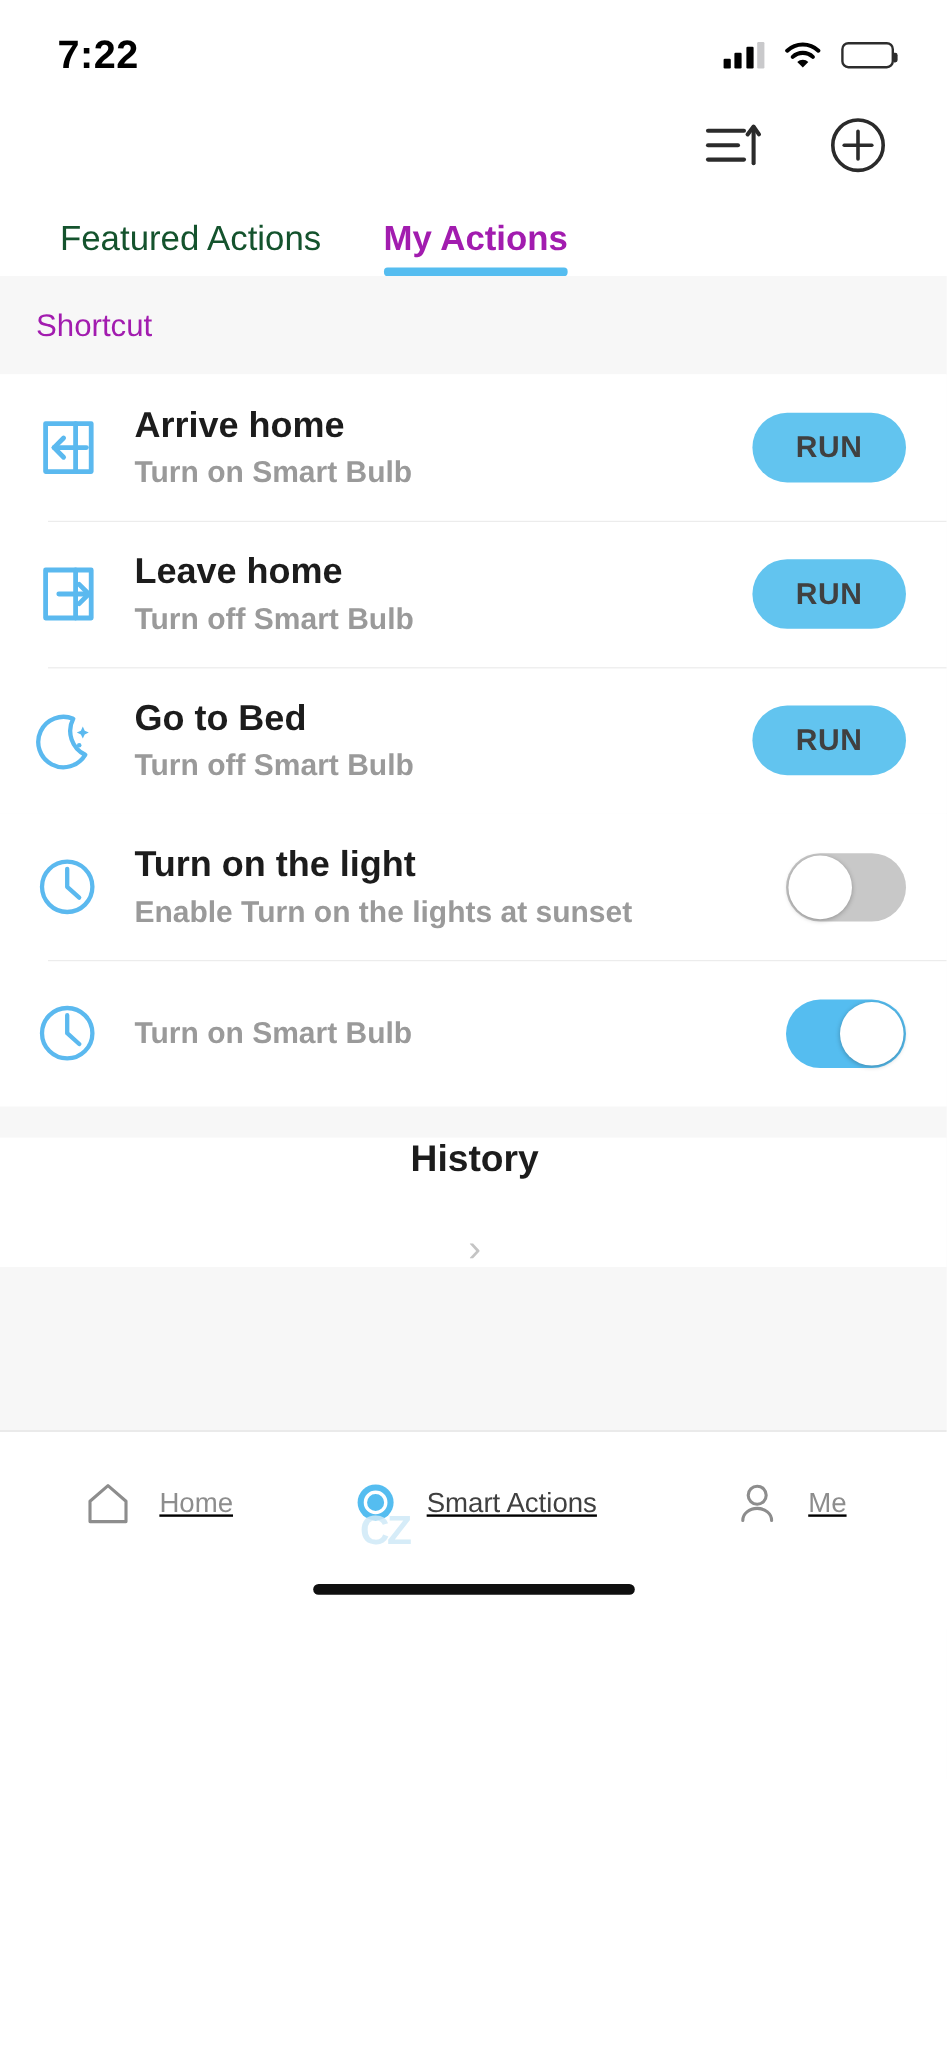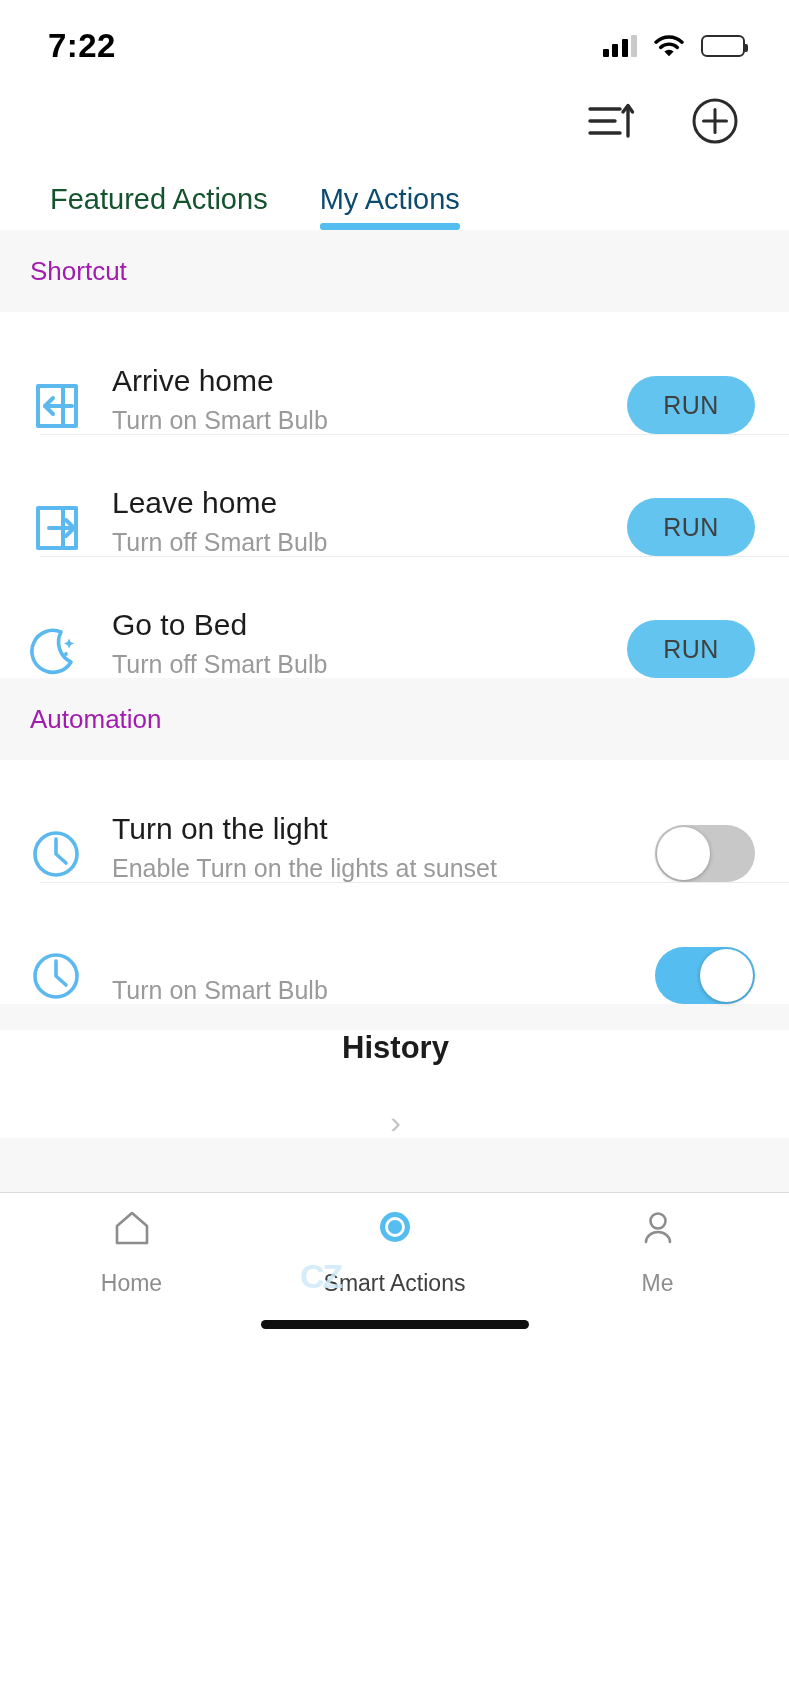--- a/index.html
+++ b/index.html
@@ -26,30 +26,30 @@
   .batt .fill { width:100%; height:100%; background:#000; border-radius:2.5px; }
   .batt:after { content:""; position:absolute; right:-5px; top:7px; width:3px; height:8px; background:#2d2d2d; border-radius:0 2px 2px 0; }
 
   
   .appbar { height:78px; flex:0 0 78px; display:flex; align-items:center; justify-content:flex-end; gap:52px; padding-right:48px; }
   .appbar-btn { width:52px; height:52px; display:flex; align-items:center; justify-content:center; cursor:pointer; }
 
   
   .tabs { height:70px; flex:0 0 70px; display:flex; align-items:flex-end; padding-left:50px; gap:52px; }
   .tab { position:relative; padding-bottom:14px; font-size:29px; color:#14532d; cursor:pointer; white-space:nowrap; }
-  .tab.active { color:#0c4a6e; }
+  .tab.active { color:#a21caf;font-weight:bold; }
   .tab.active .underline { position:absolute; left:0; right:0; bottom:0; height:7px; background:#55bdf0; border-radius:3px; }
 
   
   .content { flex:1 1 auto; background:#f7f7f7; display:flex; flex-direction:column; overflow:hidden; }
 
   .section-head { height:82px; background:#f7f7f7; display:flex; align-items:center; padding-left:30px; font-size:26px; color:#a21caf; }
 
   .group { background:#ffffff; }
-  .row { display:flex; align-items:flex-end; min-height:122px; padding:0 34px 0 0; background:#fff; position:relative; }
+  .row { display:flex; align-items:center; min-height:122px; padding:0 34px 0 0; background:#fff; position:relative;font-weight:bold; }
   .row + .row:before { content:""; position:absolute; left:40px; right:0; top:0; height:1px; background:#ececec; }
   .row-icon { width:112px; flex:0 0 112px; display:flex; align-items:center; justify-content:center; }
   .row-text { flex:1 1 auto; display:flex; flex-direction:column; gap:8px; padding-right:16px; }
   .row-title { font-size:30px; color:#1c1c1c; line-height:1.12; }
   .row-sub { font-size:25px; color:#9a9a9a; line-height:1.12; }
 
   .run-btn { flex:0 0 auto; width:128px; height:58px; border-radius:29px; background:#62c4ef; color:#404040; font-size:25px; display:flex; align-items:center; justify-content:center; cursor:pointer; letter-spacing:0.5px; }
 
   .toggle { flex:0 0 auto; width:100px; height:57px; border-radius:29px; position:relative; cursor:pointer; }
   .toggle .knob { position:absolute; top:2px; width:53px; height:53px; border-radius:50%; background:#fff; box-shadow:0 1px 4px rgba(0,0,0,.28); }
@@ -61,21 +61,21 @@
   .gap { height:26px; background:#f7f7f7; flex:0 0 26px; }
 
   .history-row { background:#fff; height:108px; display:flex; align-items:center; padding:0 40px 0 42px; cursor:pointer;flex-direction:column; }
   .history-label { flex:1 1 auto; font-size:31px; color:#1c1c1c; font-weight:bold; }
   .chev { color:#c4c4c4; font-size:32px; line-height:1; }
 
   .filler { flex:1 1 auto; background:#f7f7f7; }
 
   
   .bottomnav { flex:0 0 120px; height:120px; background:#fff; border-top:1px solid #dcdcdc; display:flex; align-items:center; position:relative; }
-  .navitem { flex:1 1 0; display:flex; flex-direction:column; align-items:center; justify-content:center; gap:22px; cursor:pointer; }
+  .navitem { flex:1 1 0; display:flex; align-items:center; justify-content:center; gap:22px; cursor:pointer;text-decoration:underline; }
   .navlabel { font-size:23px; color:#8d8d8d; }
   .navitem.active .navlabel { color:#404040; }
   .watermark { position:absolute; left:300px; bottom:16px; font-size:34px; font-weight:bold; color:#cfe9f7; letter-spacing:-2px; opacity:.85; pointer-events:none; }
 
   .homeindicator { flex:0 0 46px; height:46px; background:#fff; display:flex; align-items:flex-start; justify-content:center; padding-top:8px; }
   .homeindicator .bar { width:268px; height:9px; border-radius:5px; background:#0f0f0f; }
 </style>
 </head>
 <body>
 
@@ -177,21 +177,20 @@
         </div>
         <div class="row-text">
           <div class="row-title">Go to Bed</div>
           <div class="row-sub">Turn off Smart Bulb</div>
         </div>
         <div class="run-btn">RUN</div>
       </div>
 
     </div>
 
-    <div class="section-head">Automation</div>
     <div class="group">
 
       <div class="row">
         <div class="row-icon">
           <svg width="56" height="56" viewBox="0 0 56 56">
             <circle cx="28" cy="28" r="21" stroke="#5bb9ef" stroke-width="3.6" fill="none"></circle>
             <path d="M28 13 V28 L38 37" stroke="#5bb9ef" stroke-width="3.6" fill="none" stroke-linecap="round" stroke-linejoin="round"></path>
           </svg>
         </div>
         <div class="row-text">

